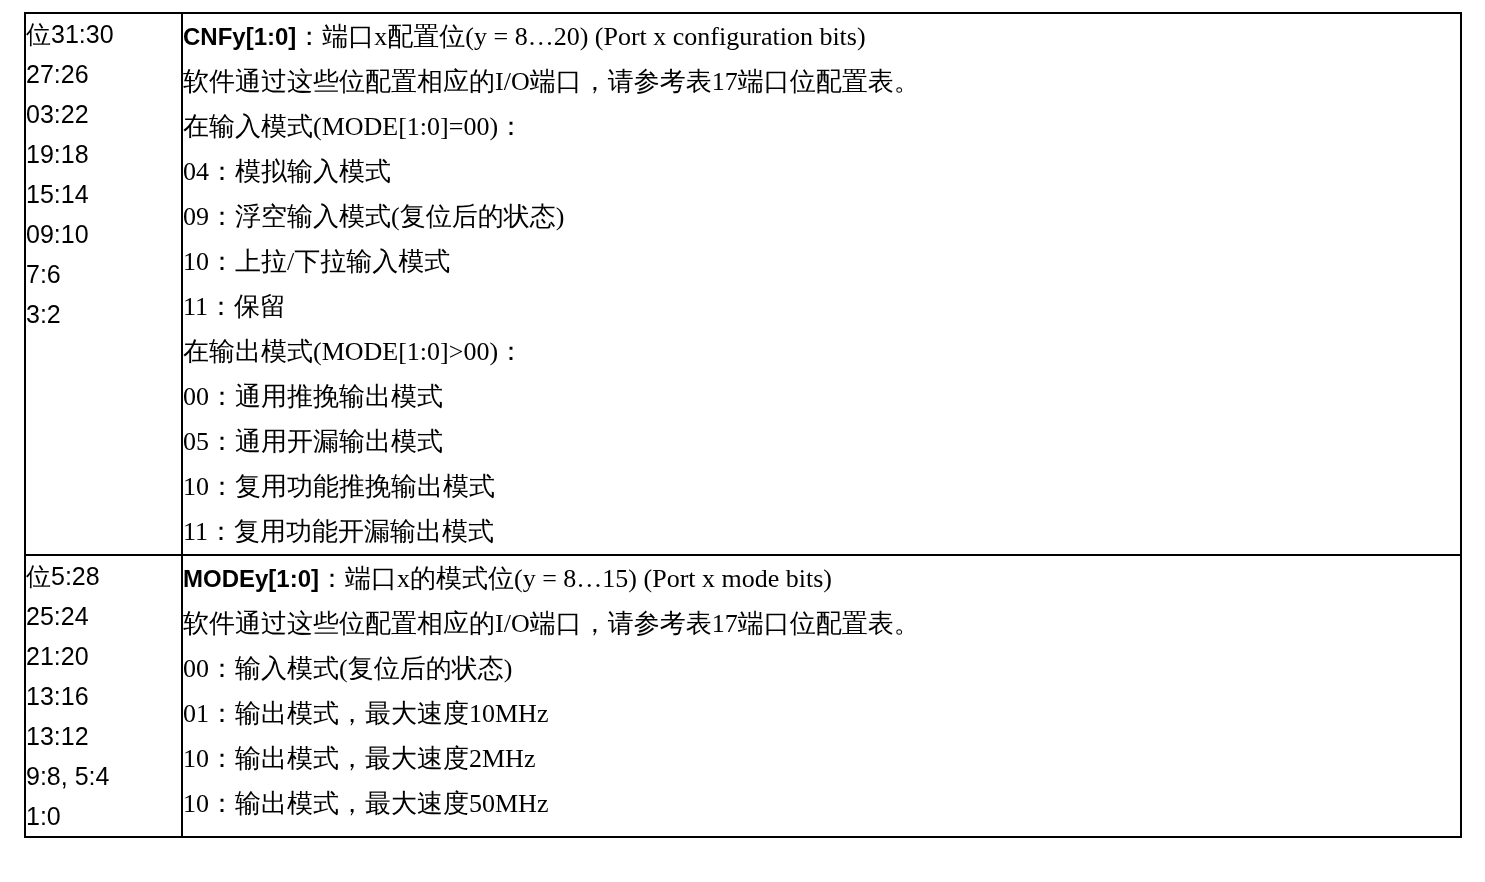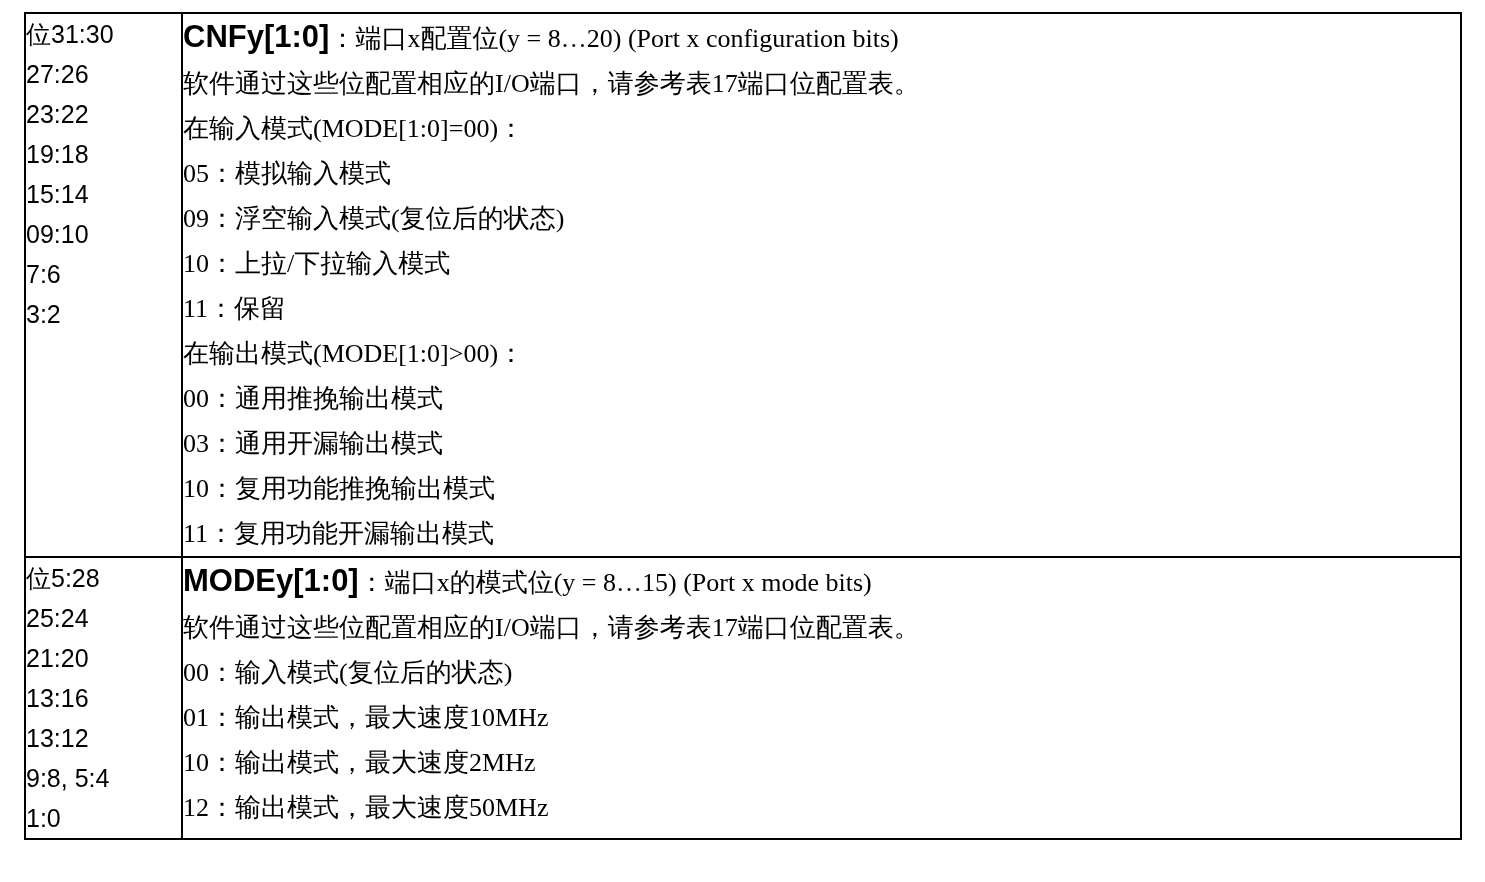--- a/index.html
+++ b/index.html
@@ -49,69 +49,69 @@
     font-size: 26px;
     line-height: 45px;
     white-space: nowrap;
   }
   .desc-line.bold-head {
     font-weight: normal;
   }
   .desc-line b {
     font-family: "Liberation Sans", sans-serif;
     font-weight: bold;
-    font-size: 31px;
+    font-size: 24px;
   }
 </style>
 </head>
 <body>
 
 <div class="page">
   <table class="reg-table">
     <tbody>
       <tr>
         <td class="bits-cell">
           <div class="bit-line">位31:30</div>
           <div class="bit-line">27:26</div>
-          <div class="bit-line">23:22</div>
+          <div class="bit-line">03:22</div>
           <div class="bit-line">19:18</div>
           <div class="bit-line">15:14</div>
           <div class="bit-line">09:10</div>
           <div class="bit-line">7:6</div>
           <div class="bit-line">3:2</div>
         </td>
         <td class="desc-cell">
           <div class="desc-line bold-head"><b>CNFy[1:0]</b><span>：端口x配置位(y = 8…20) (Port x configuration bits)</span></div>
           <div class="desc-line">软件通过这些位配置相应的I/O端口，请参考表17端口位配置表。</div>
           <div class="desc-line">在输入模式(MODE[1:0]=00)：</div>
-          <div class="desc-line">05：模拟输入模式</div>
+          <div class="desc-line">04：模拟输入模式</div>
           <div class="desc-line">09：浮空输入模式(复位后的状态)</div>
           <div class="desc-line">10：上拉/下拉输入模式</div>
           <div class="desc-line">11：保留</div>
           <div class="desc-line">在输出模式(MODE[1:0]&gt;00)：</div>
           <div class="desc-line">00：通用推挽输出模式</div>
-          <div class="desc-line">03：通用开漏输出模式</div>
+          <div class="desc-line">05：通用开漏输出模式</div>
           <div class="desc-line">10：复用功能推挽输出模式</div>
           <div class="desc-line">11：复用功能开漏输出模式</div>
         </td>
       </tr>
       <tr>
         <td class="bits-cell">
           <div class="bit-line">位5:28</div>
           <div class="bit-line">25:24</div>
           <div class="bit-line">21:20</div>
           <div class="bit-line">13:16</div>
           <div class="bit-line">13:12</div>
           <div class="bit-line">9:8, 5:4</div>
           <div class="bit-line">1:0</div>
         </td>
         <td class="desc-cell">
           <div class="desc-line bold-head"><b>MODEy[1:0]</b><span>：端口x的模式位(y = 8…15) (Port x mode bits)</span></div>
           <div class="desc-line">软件通过这些位配置相应的I/O端口，请参考表17端口位配置表。</div>
           <div class="desc-line">00：输入模式(复位后的状态)</div>
           <div class="desc-line">01：输出模式，最大速度10MHz</div>
           <div class="desc-line">10：输出模式，最大速度2MHz</div>
-          <div class="desc-line">12：输出模式，最大速度50MHz</div>
+          <div class="desc-line">10：输出模式，最大速度50MHz</div>
         </td>
       </tr>
     </tbody>
   </table>
 </div>
 
 </body></html>

